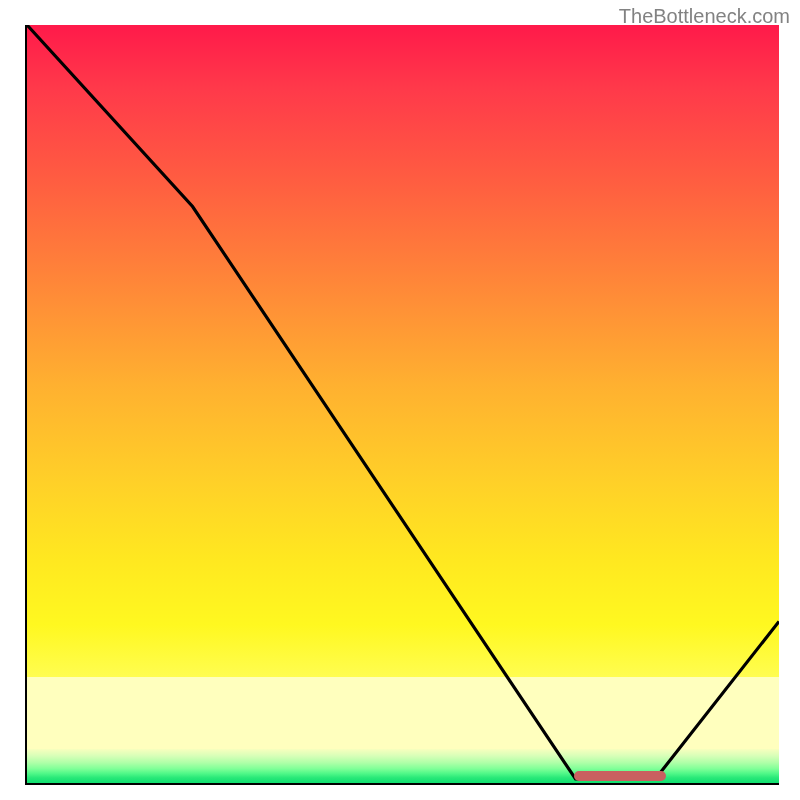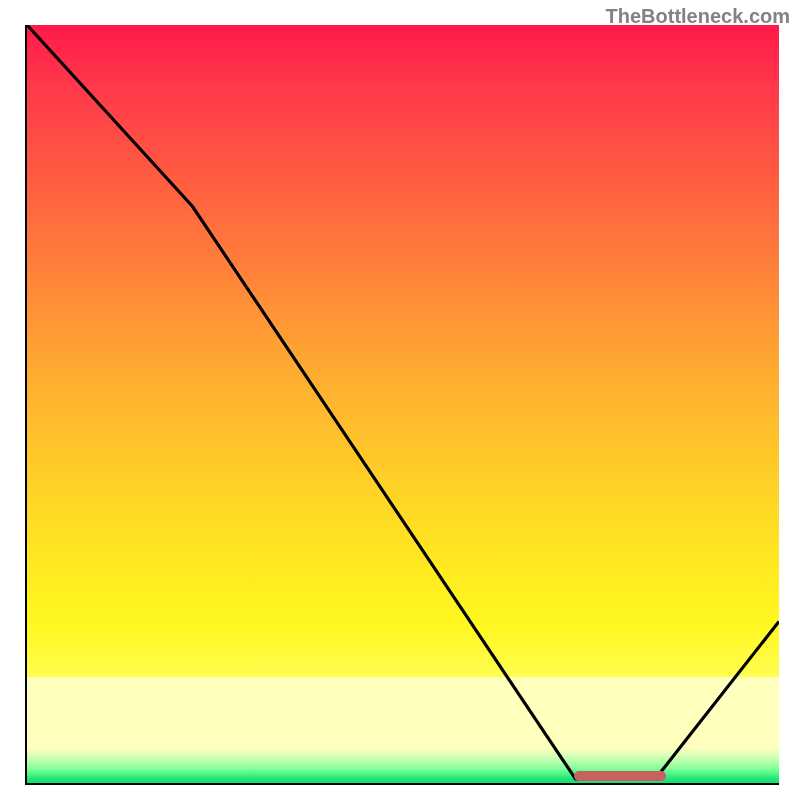--- a/index.html
+++ b/index.html
@@ -9,21 +9,21 @@
       background: #ffffff;
       position: relative;
       font-family: Arial, sans-serif;
     }
     .watermark {
       position: absolute;
       top: 5px;
       right: 10px;
       font-size: 20px;
       color: #828282;
-      font-weight: bold;
+      font-weight: normal;
       z-index: 10;
     }
     .chart-area {
       position: absolute;
       left: 25px;
       top: 25px;
       width: 754px;
       height: 760px;
       border-left: 2px solid #000;
       border-bottom: 2px solid #000;

